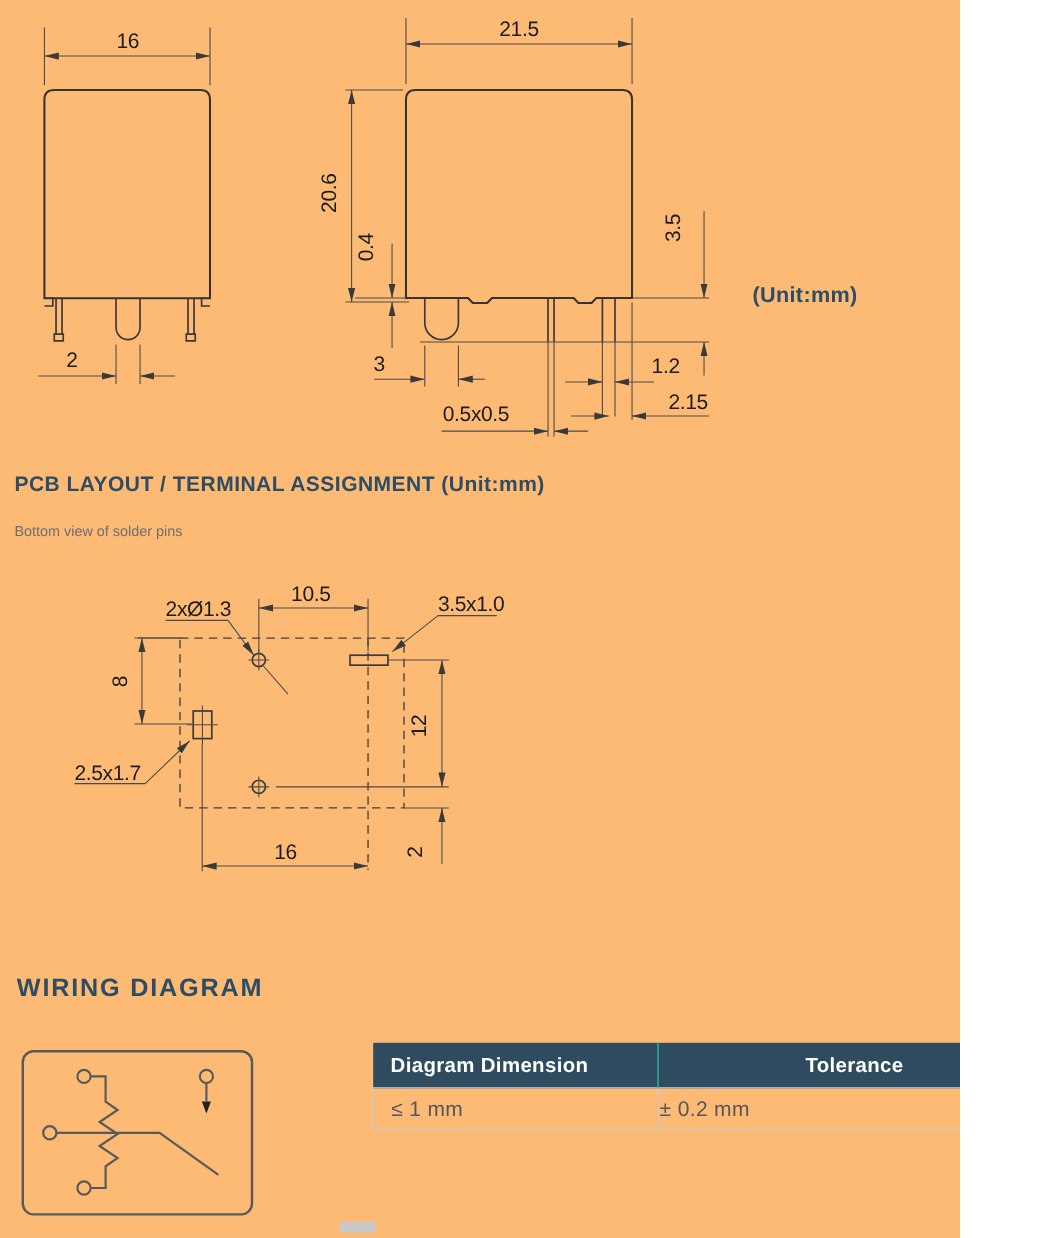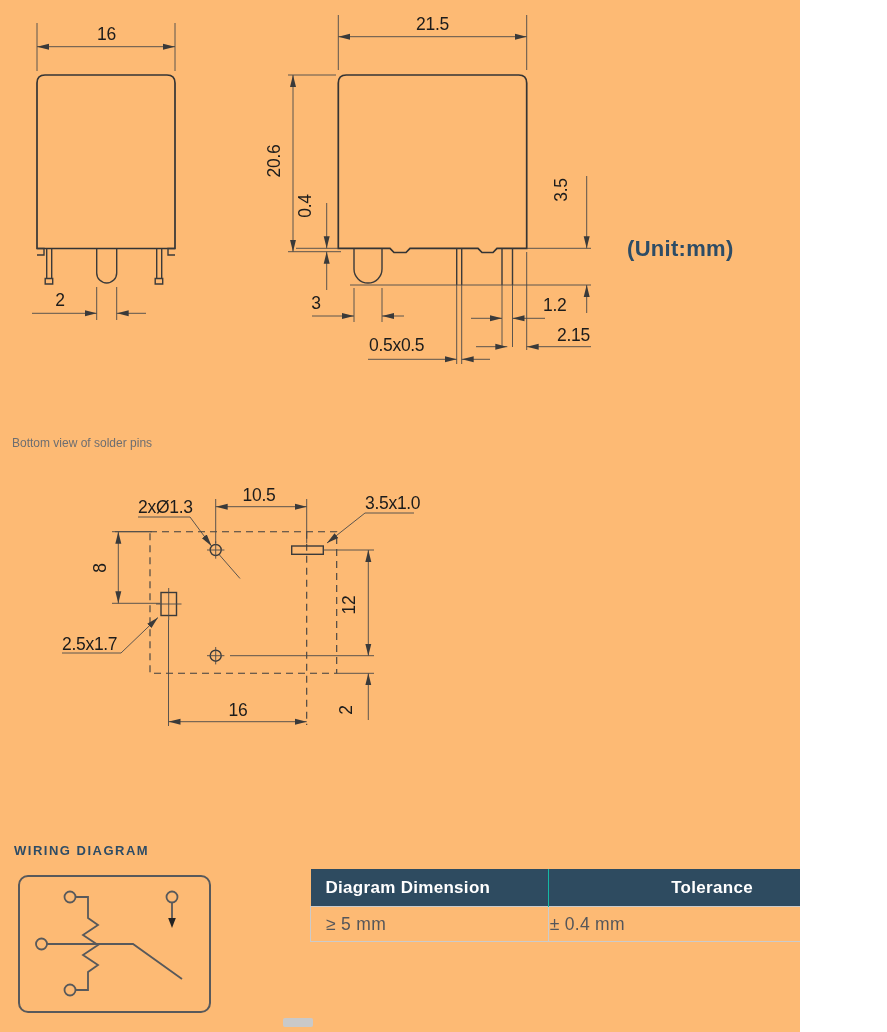--- a/index.html
+++ b/index.html
@@ -109,22 +109,23 @@
       </g>
 
       <g>
         <line class="thin" x1="476" y1="346.7" x2="507.3" y2="346.7" marker-end="url(#ah)"></line>
         <line class="thin" x1="591" y1="346.7" x2="526.7" y2="346.7" marker-end="url(#ah)"></line>
         <text x="557" y="341" text-anchor="start">2.15</text>
       </g>
     </g>
   </svg>
 
-  <div class="sec-title" style="left:627px;top:236px;font-size:22px;letter-spacing:0.3px;">(Unit:mm)</div>
-
+  <div class="sec-title" style="left:627px;top:236px;font-size:18px;letter-spacing:0.3px;">(Unit:mm)</div>
+
+  <div class="sec-title" style="left:12px;top:393px;font-size:17.5px;letter-spacing:0.4px;">PCB LAYOUT / TERMINAL ASSIGNMENT (Unit:mm)</div>
   <div class="sub" style="left:12px;top:436px;font-size:12px;">Bottom view of solder pins</div>
 
   <svg width="480" height="290" viewBox="0 460 480 290" style="top:460px;">
 
     <rect class="dash" x="150" y="531.7" width="186.7" height="141.6"></rect>
     <line class="dash" x1="306.7" y1="531.7" x2="306.7" y2="725"></line>
     <path class="thin" d="M115,531.7 H150"></path>
 
     <g>
       <circle class="med" cx="215.7" cy="550" r="5.5"></circle>
@@ -186,21 +187,21 @@
       <text x="352" y="710" text-anchor="middle" transform="rotate(-90 352 710)">2</text>
     </g>
 
     <g>
       <path class="thin" d="M168.5,620 V726"></path>
       <line class="thin" x1="168.5" y1="721.7" x2="306.7" y2="721.7" marker-start="url(#ah)" marker-end="url(#ah)"></line>
       <text x="238" y="716" text-anchor="middle">16</text>
     </g>
   </svg>
 
-  <div class="sec-title" style="left:14px;top:843px;font-size:13px;letter-spacing:1.5px;">WIRING DIAGRAM</div>
+  <div class="sec-title" style="left:14px;top:812px;font-size:21px;letter-spacing:1.5px;">WIRING DIAGRAM</div>
 
   <svg width="230" height="160" viewBox="0 872 230 160" style="top:872px;">
     <rect x="19" y="876" width="191" height="136" rx="9" fill="none" stroke="#58595b" stroke-width="2"></rect>
     <g stroke="#58595b" stroke-width="1.8" fill="none">
       <circle cx="70" cy="897" r="5.5"></circle>
       <circle cx="41.5" cy="944" r="5.5"></circle>
       <circle cx="70" cy="990" r="5.5"></circle>
       <circle cx="172" cy="897" r="5.5"></circle>
       <path d="M75.5,897 H88 V918 L98,925 L83,935 L98,945 L83,955 L98,965 L88,972 V990 H75.5"></path>
       <path d="M47,944 H133 L182,979"></path>
@@ -216,20 +217,20 @@
         <col style="width:328px">
       </colgroup>
     <thead>
       <tr>
         <th>Diagram Dimension</th>
         <th class="center">Tolerance</th>
       </tr>
     </thead>
     <tbody>
       <tr>
-        <td>≥ 5 mm</td>
-        <td class="center">± 0.4 mm</td>
+        <td>≤ 1 mm</td>
+        <td class="center">± 0.2 mm</td>
       </tr>
     </tbody>
   </table>
 
   <div id="smudge"></div>
 </div>
 
 </body></html>

